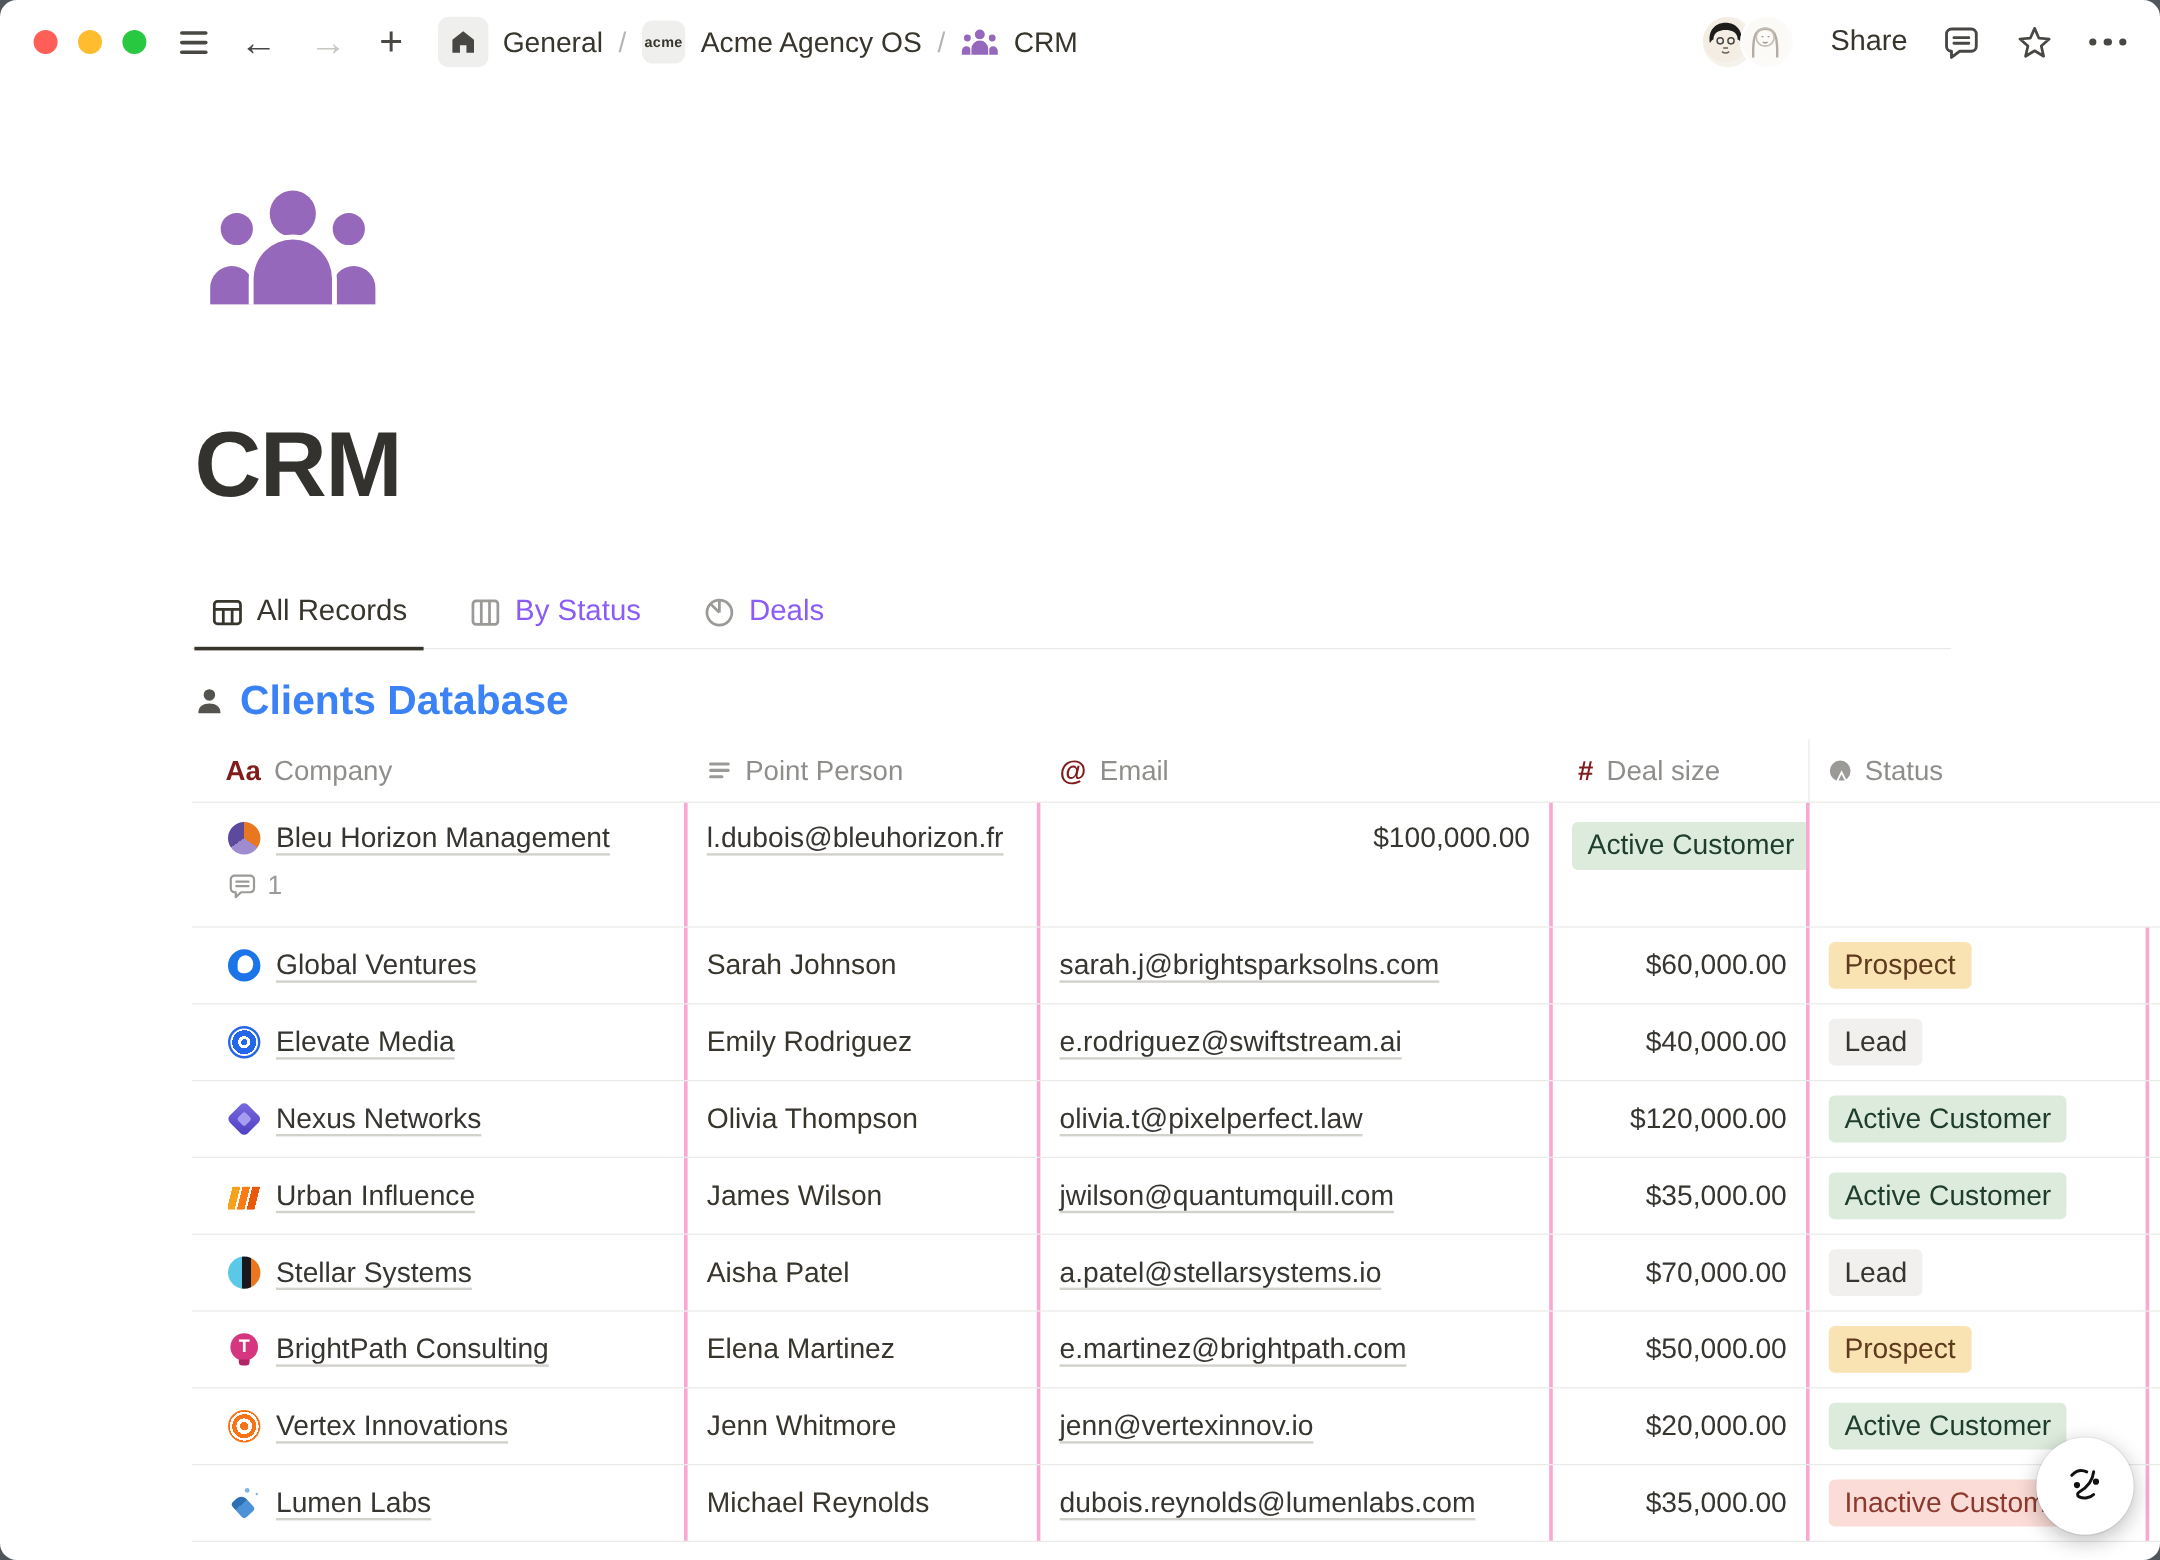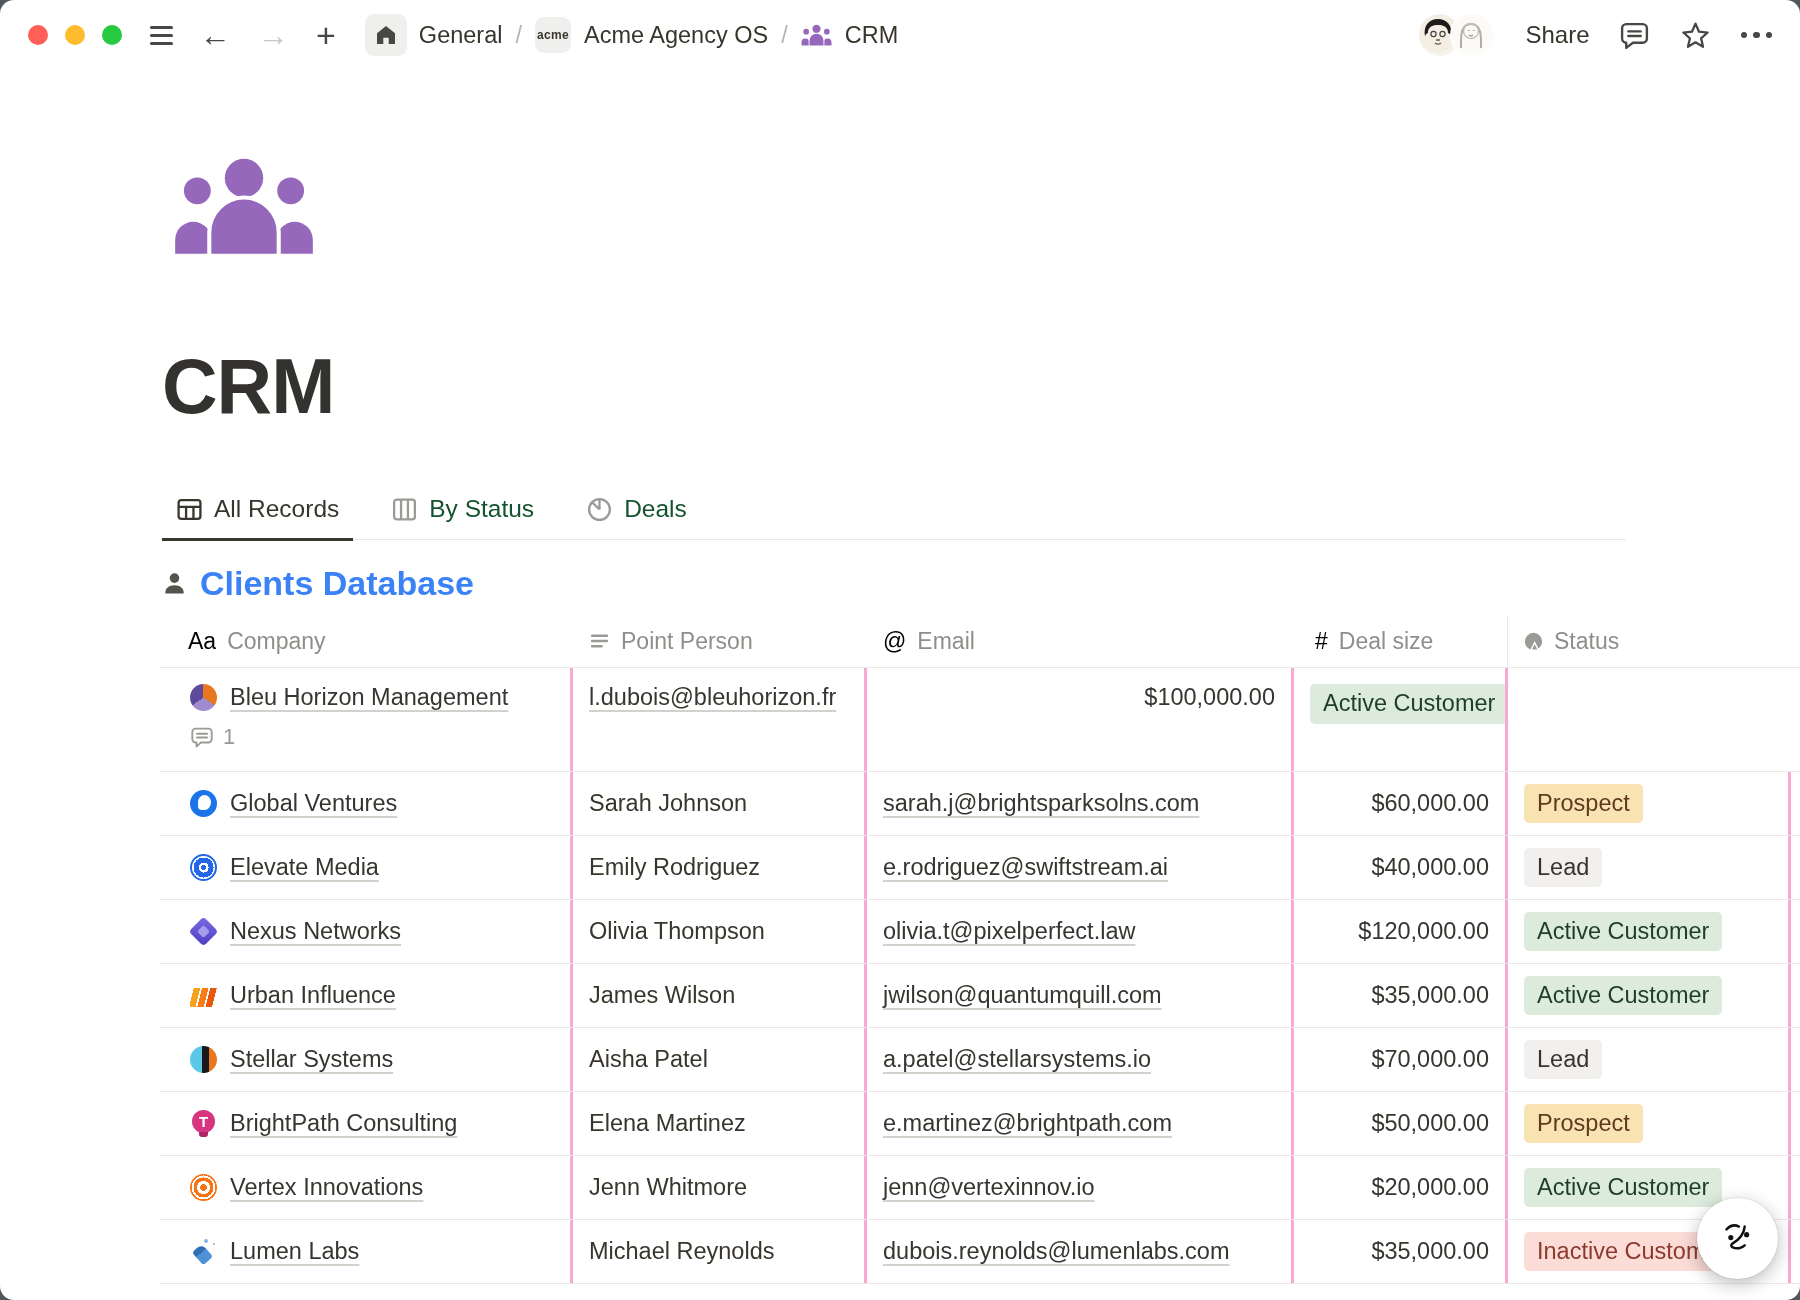--- a/index.html
+++ b/index.html
@@ -28,36 +28,36 @@
   .share{font-size:24px;color:#37352c;cursor:pointer;}
   .dots{display:flex;gap:6px;}
   .dots i{width:6.5px;height:6.5px;border-radius:50%;background:#494744;}
 
   
   .content{padding-left:160px;}
   .page-icon{margin:88px 0 0 14px;width:140px;height:96px;}
   h1.title{margin:84px 0 0 2px;font-size:77px;font-weight:700;letter-spacing:-1px;color:#34322e;}
 
   .tabs{margin-top:64px;width:1464px;border-bottom:1px solid #e9e9e7;display:flex;gap:24px;padding-left:2px;}
-  .tab{display:flex;align-items:center;gap:11px;padding:0 14px 15px 14px;font-size:24.5px;font-weight:500;color:#14532d;border-bottom:3.5px solid transparent;margin-bottom:-2px;cursor:pointer;}
+  .tab{display:flex;align-items:center;gap:11px;padding:0 14px 15px 14px;font-size:24.5px;font-weight:500;color:#8b5cf6;border-bottom:3.5px solid transparent;margin-bottom:-2px;cursor:pointer;}
   .tab.active{color:#37352c;border-bottom-color:#37352c;}
   .tab svg{flex:none;}
 
   .collection-header{margin-top:24px;display:flex;align-items:center;gap:13px;padding-left:2px;}
   .collection-title{font-size:34px;font-weight:700;color:#3b82f6;}
 
   
   .table{margin-top:12px;font-size:23.5px;}
   .thead,.tr{display:grid;grid-template-columns:413px 294px 427px 214px 283px;}
   .thead{height:52px;color:#8f8e8a;font-size:23px;}
   .th{display:flex;align-items:center;gap:11px;padding:0 16px;overflow:hidden;white-space:nowrap;}
   .th.first{padding-left:28px;}
   .th.num{padding-left:21px;}
   .th.deal-col{border-right:1px solid #e9e9e7;}
-  .th-glyph{color:#000000;}
+  .th-glyph{color:#7f1d1d;font-weight:bold;}
   .tr{border-top:1px solid #e9e9e7;min-height:63px;}
   .tr:last-child{border-bottom:1px solid #e9e9e7;}
   .td{padding:0 16px;border-right:3px solid #f9a8d4;display:flex;align-items:center;overflow:hidden;white-space:nowrap;}
   .td.company{padding-left:30px;flex-direction:column;align-items:flex-start;justify-content:center;gap:13px;}
   .name-line{display:flex;align-items:center;gap:13px;}
   .company-name{font-weight:500;color:#373530;text-decoration:underline;text-decoration-thickness:2px;text-decoration-color:#d3d1cc;text-underline-offset:5px;cursor:pointer;}
   .email-link{color:#373530;text-decoration:underline;text-decoration-thickness:2px;text-decoration-color:#d3d1cc;text-underline-offset:5px;cursor:pointer;}
   .td.amount{justify-content:flex-end;padding-right:16px;color:#373530;}
   .tr.tall{min-height:103px;}
   .tr.tall .td{align-items:flex-start;padding-top:16px;}

